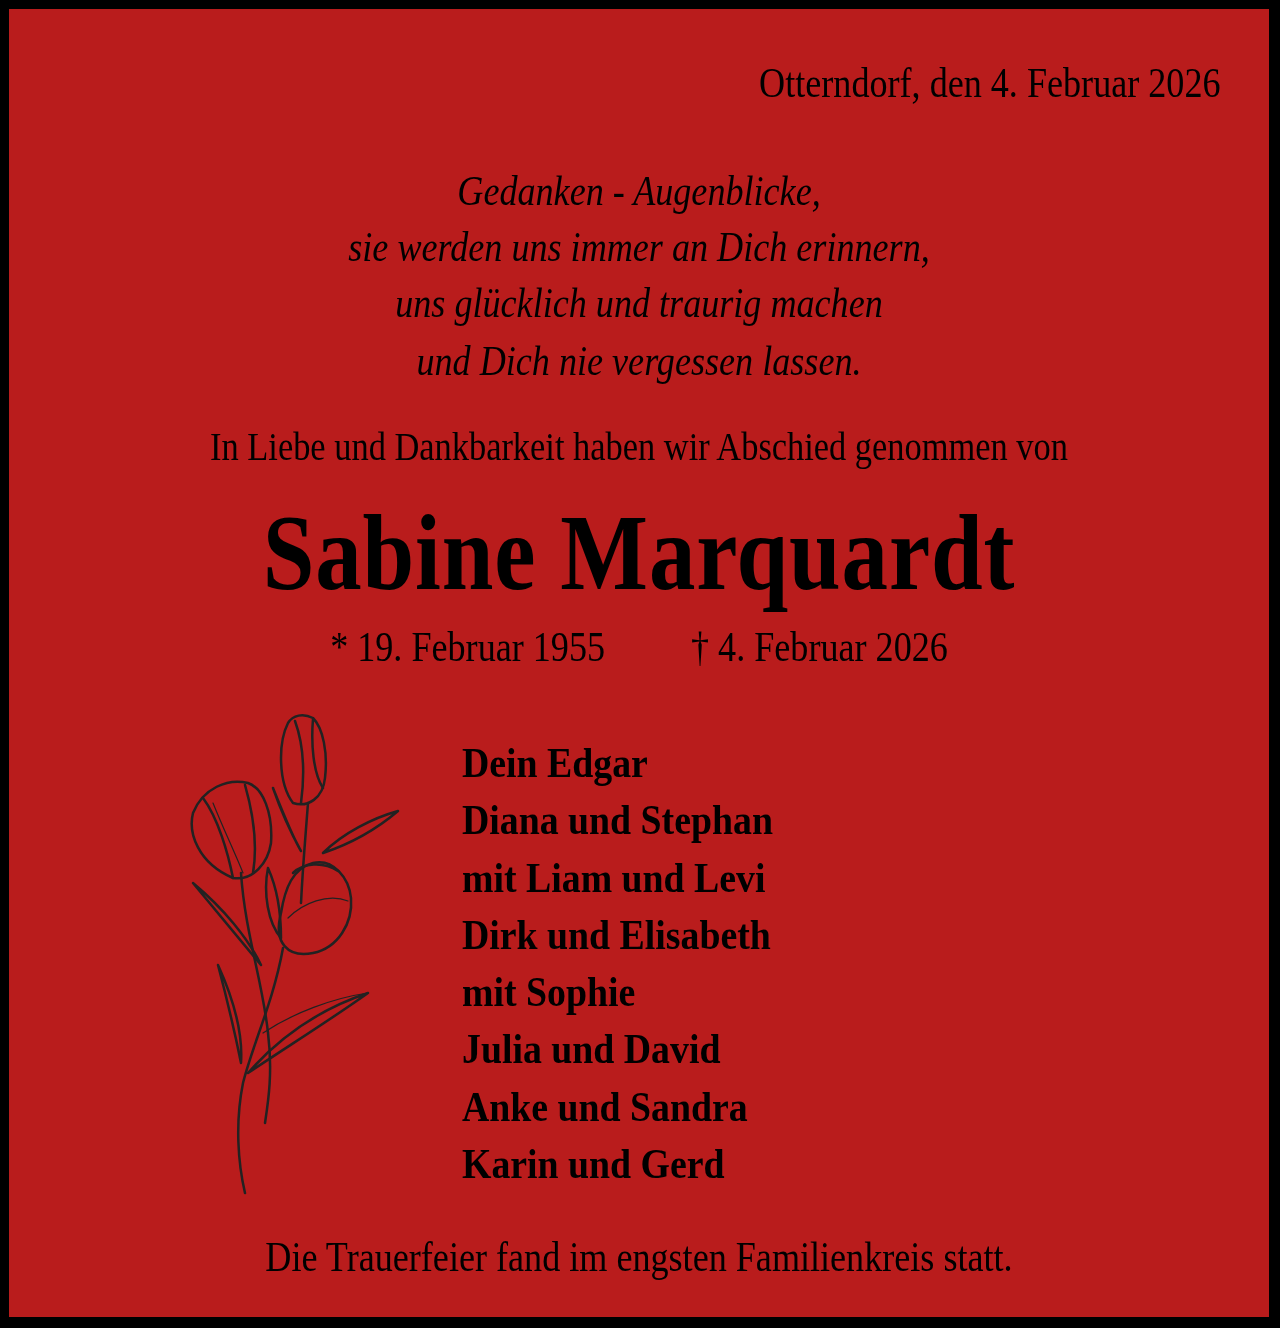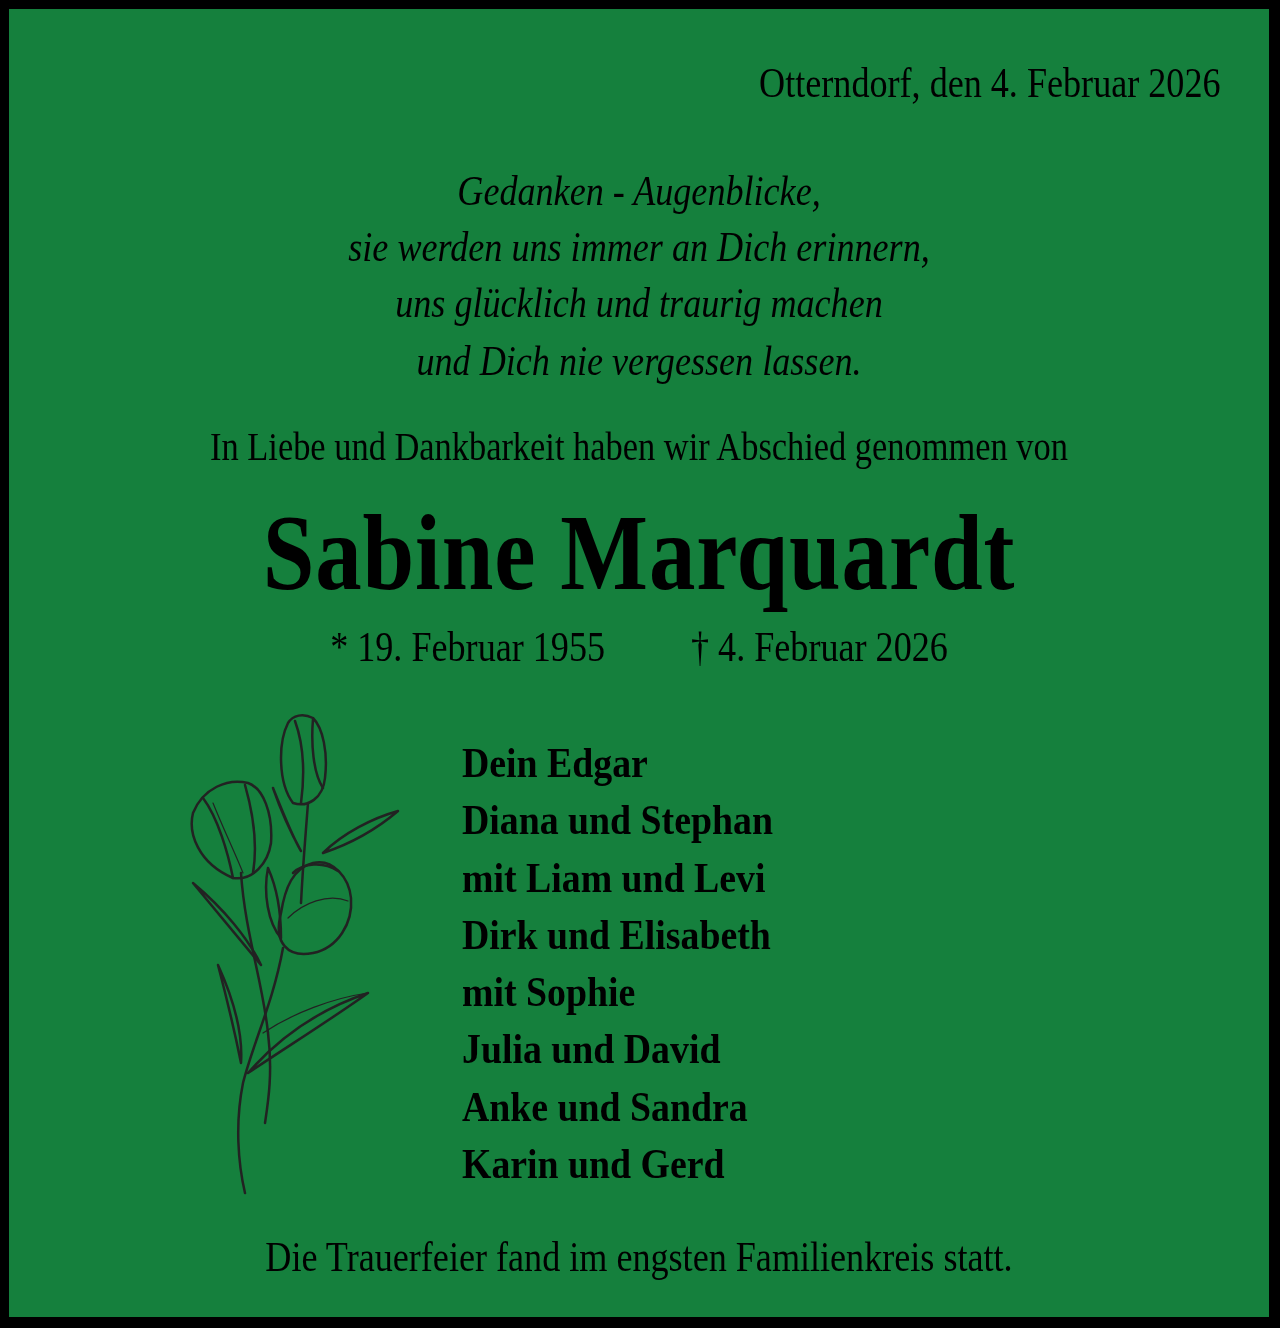--- a/index.html
+++ b/index.html
@@ -1,19 +1,19 @@
 <!DOCTYPE html>
 <html><head>
 <meta charset="utf-8">
 <style>
   html, body { margin:0; padding:0; }
   body { width:1280px; height:1328px; background:#000; position:relative; overflow:hidden; }
   .card {
     position:absolute; left:9px; top:9px; width:1260px; height:1308px;
-    background:#15803d; color:#000;
+    background:#b91c1c; color:#000;
     font-family:"Liberation Serif", "DejaVu Serif", serif;
   }
   .line { position:absolute; white-space:nowrap; }
   .cx { left:50%; transform:translateX(-50%) scaleX(0.86); transform-origin:center; }
   .date { right:48px; top:50px; font-size:42px; transform:scaleX(0.86); transform-origin:right center; }
   .poem { font-style:italic; font-size:42px; }
   .p1 { top:158px; } .p2 { top:214px; } .p3 { top:270px; } .p4 { top:328px; }
   .intro { top:414px; font-size:40px; }
   .name { top:482px; font-size:108px; font-weight:bold; letter-spacing:1px; }
   .dates { top:614px; font-size:42px; }

